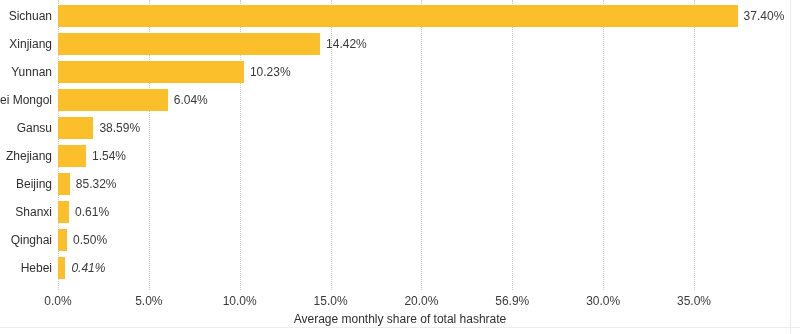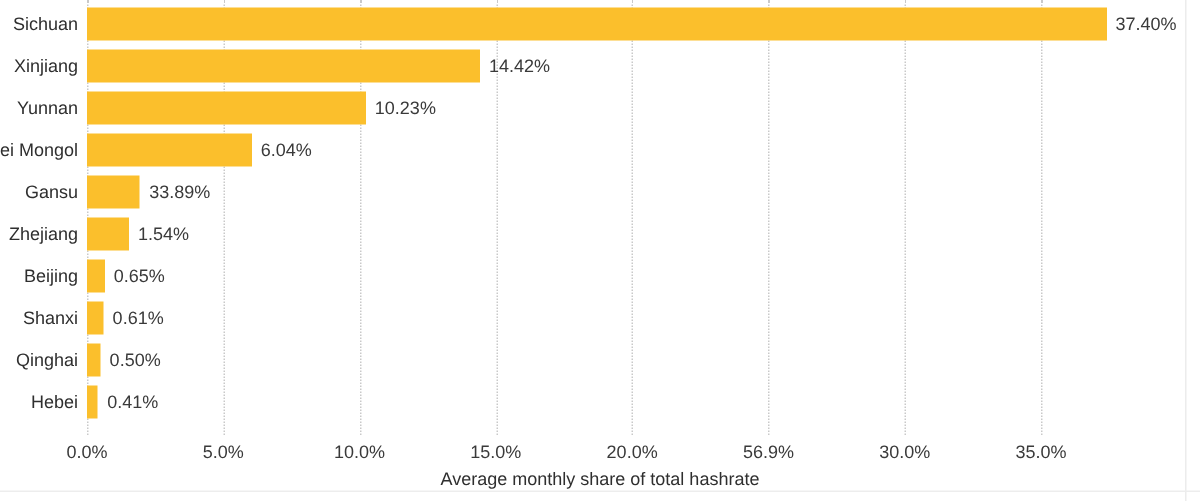--- a/index.html
+++ b/index.html
@@ -147,44 +147,44 @@
         <div class="bar-value" style="left: 191.894px;">10.23%</div>
       </div>
       <div class="cat-label" style="top: 61px; width: 110px; left: -58px;">Yunnan</div>
       <div class="bar-row" style="top: 89px; left: 58px; width: 689px;">
         <div class="bar" style="width: 109.755px; background: rgb(251, 191, 44);"></div>
         <div class="bar-value" style="left: 115.755px;">6.04%</div>
       </div>
       <div class="cat-label" style="top: 89px; width: 110px; left: -58px;">lei Mongol</div>
       <div class="bar-row" style="top: 117px; left: 58px; width: 742px;">
         <div class="bar" style="width: 35.4343px; background: rgb(251, 191, 44);"></div>
-        <div class="bar-value" style="left: 41.4343px;">33.89%</div>
+        <div class="bar-value" style="left: 41.4343px;">38.59%</div>
       </div>
       <div class="cat-label" style="top: 117px; width: 110px; left: -58px;">Gansu</div>
       <div class="bar-row" style="top: 145px; left: 58px; width: 588px;">
         <div class="bar" style="width: 27.984px; background: rgb(251, 191, 44);"></div>
         <div class="bar-value" style="left: 33.984px;">1.54%</div>
       </div>
       <div class="cat-label" style="top: 145px; width: 110px; left: -58px;">Zhejiang</div>
       <div class="bar-row" style="top: 173px; left: 58px; width: 742px;">
         <div class="bar" style="width: 11.8114px; background: rgb(251, 191, 44);"></div>
-        <div class="bar-value" style="left: 17.8114px;">0.65%</div>
+        <div class="bar-value" style="left: 17.8114px;">85.32%</div>
       </div>
       <div class="cat-label" style="top: 173px; width: 110px; left: -58px;">Beijing</div>
       <div class="bar-row" style="top: 201px; left: 58px; width: 742px;">
         <div class="bar" style="width: 11.0846px; background: rgb(251, 191, 44);"></div>
         <div class="bar-value" style="left: 17.0846px;">0.61%</div>
       </div>
       <div class="cat-label" style="top: 201px; width: 110px; left: -58px;">Shanxi</div>
       <div class="bar-row" style="top: 229px; left: 58px; width: 742px;">
         <div class="bar" style="width: 9.08571px; background: rgb(251, 191, 44);"></div>
         <div class="bar-value" style="left: 15.0857px;">0.50%</div>
       </div>
       <div class="cat-label" style="top: 229px; width: 110px; left: -58px;">Qinghai</div>
-      <div class="bar-row" style="top: 257px; left: 58px; width: 742px;">
+      <div class="bar-row" style="top: 257px; left: 58px; width: 742px; font-style: italic;">
         <div class="bar" style="width: 7.45029px; background: rgb(251, 191, 44);"></div>
         <div class="bar-value" style="left: 13.4503px;">0.41%</div>
       </div>
       <div class="cat-label" style="top: 257px; width: 110px; left: -58px;">Hebei</div>
     </div>
 
   <div id="x-axis-ticks">
       <div class="tick-label" style="left: 58px;">0.0%</div>
       <div class="tick-label" style="left: 148.857px;">5.0%</div>
       <div class="tick-label" style="left: 239.714px;">10.0%</div>

